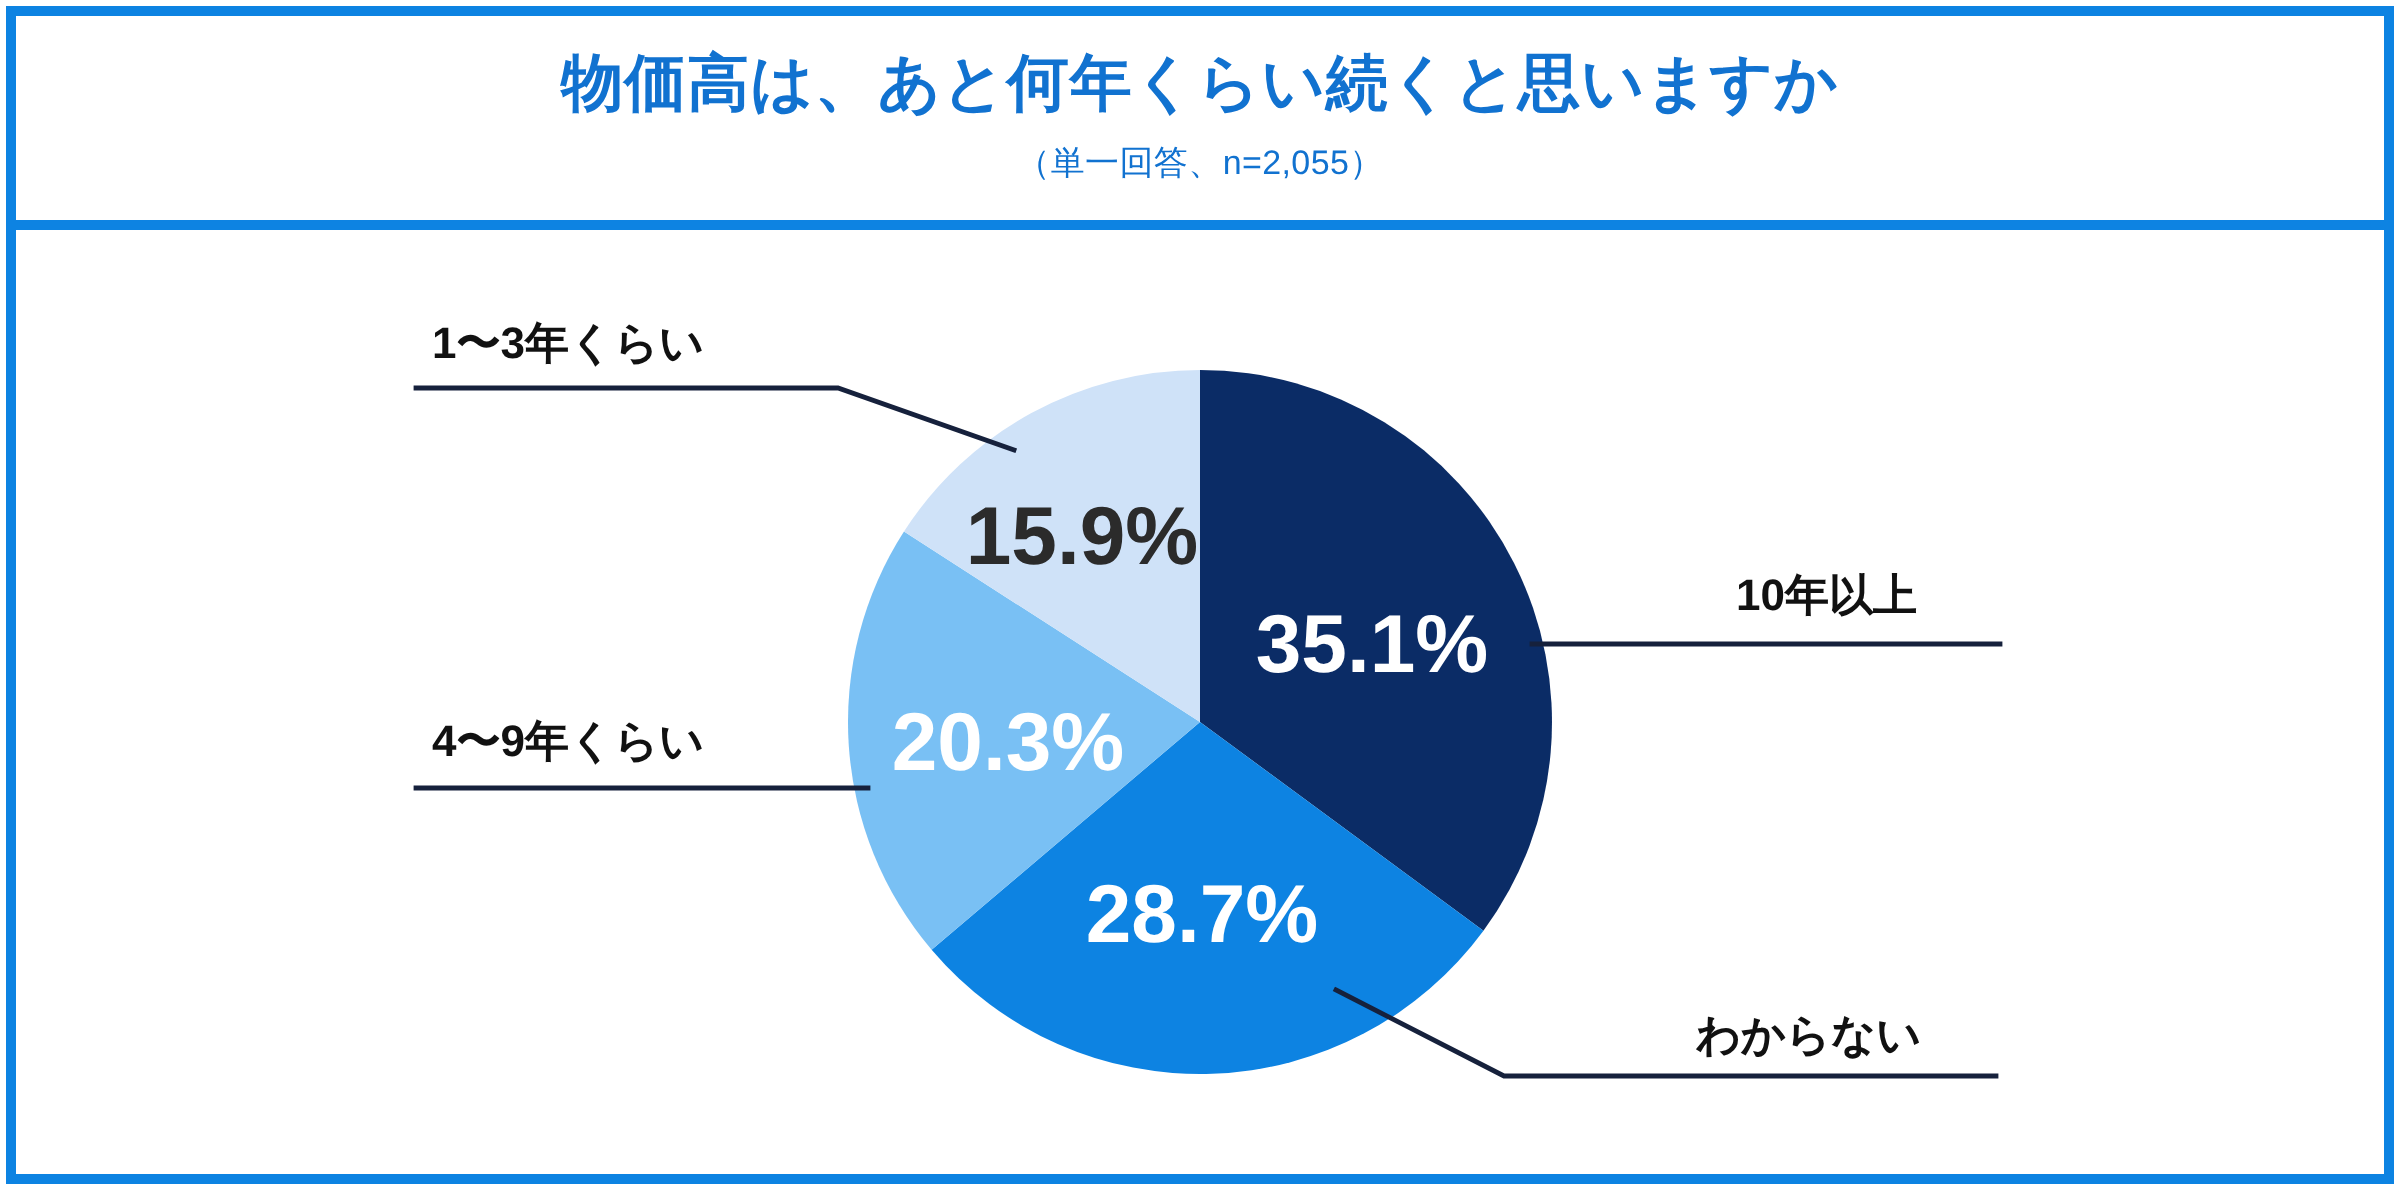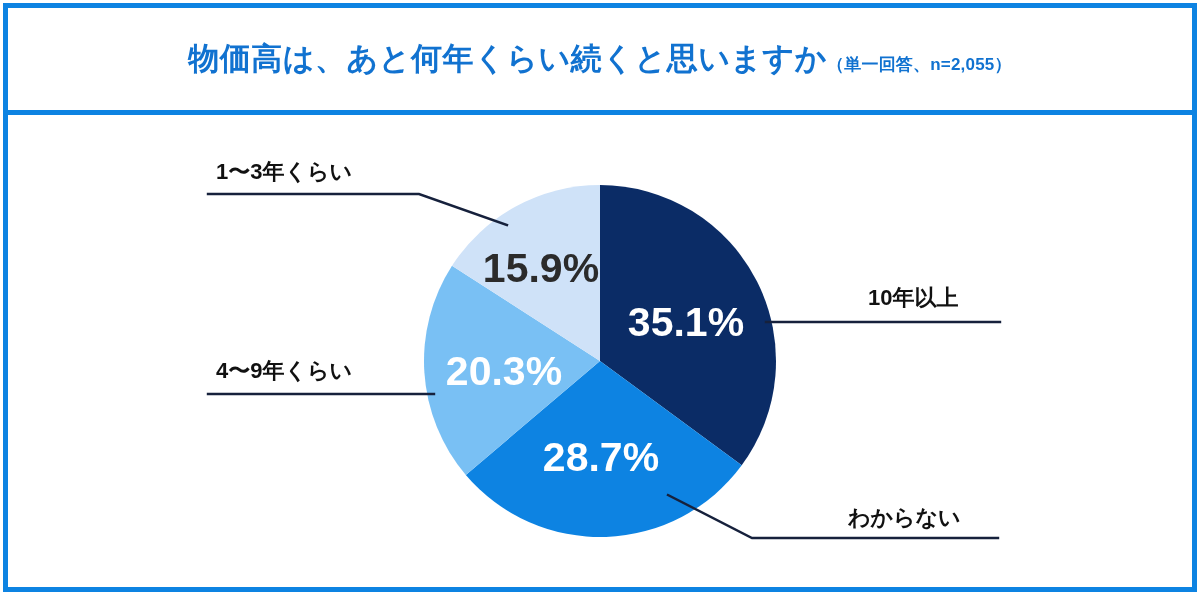--- a/index.html
+++ b/index.html
@@ -29,39 +29,40 @@
     border: 5px solid #0d83e2;
   }
   
   .header {
     position: absolute;
     left: 8px;
     top: 8px;
     width: 1184px;
     height: 102px;
     display: flex;
+    flex-direction: column;
     align-items: center;
     justify-content: center;
     box-sizing: border-box;
     background: #ffffff;
   }
   .header-title {
     color: #1172d0;
     font-size: 31px;
     font-weight: bold;
     letter-spacing: 0.5px;
     line-height: 1.1;
     white-space: nowrap;
     text-align: center;
   }
   .header-sub {
     margin-top: 10px;
     color: #1172d0;
     font-size: 17px;
-    font-weight: bold;
+    font-weight: normal;
     letter-spacing: 0.2px;
     white-space: nowrap;
     text-align: center;
   }
   
   .divider {
     position: absolute;
     left: 3px;
     top: 110px;
     width: 1194px;

